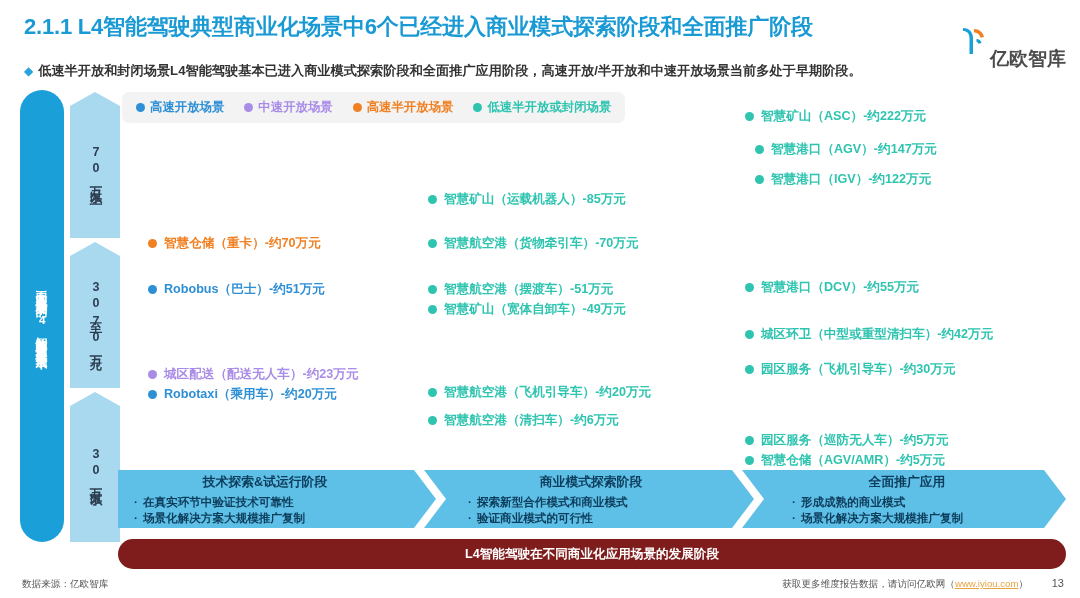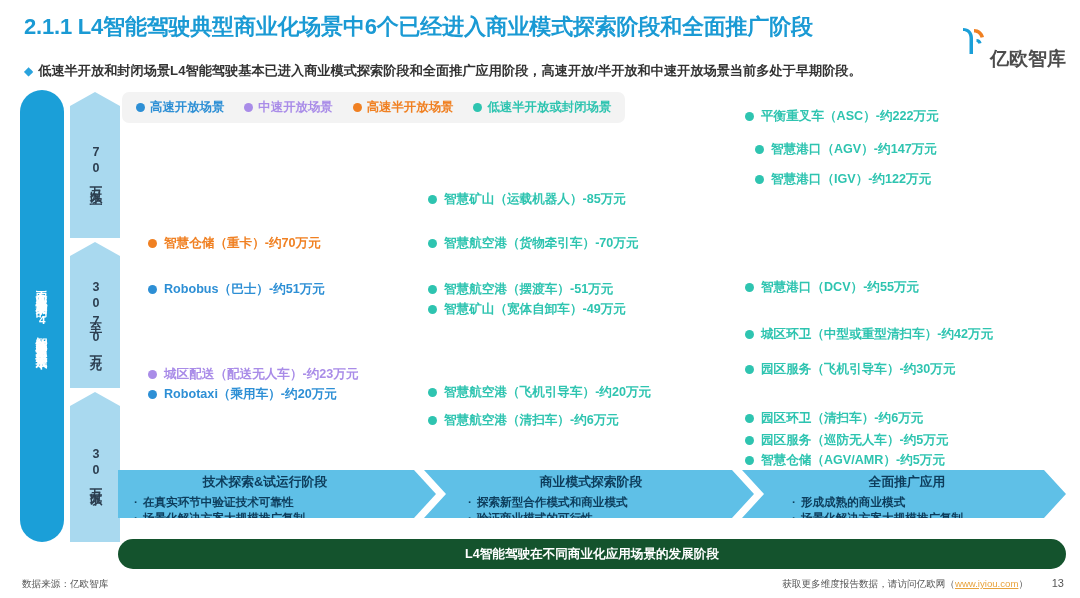--- a/index.html
+++ b/index.html
@@ -71,40 +71,40 @@
   
   .item{
     position:absolute;display:flex;align-items:center;gap:7px;
     font-size:12.6px;font-weight:bold;white-space:nowrap;
   }
   .item .dot{width:9px;height:9px;}
 
   
   .stages{position:absolute;left:118px;top:470px;width:948px;height:58px;}
   .stage{
-    position:absolute;top:0;height:48px;background:#5fc0e7;
+    position:absolute;top:0;height:58px;background:#5fc0e7;
     color:#0d3d5c;box-sizing:border-box;
   }
   .stage.s1{left:0;width:318px;clip-path:polygon(0 0,296px 0,318px 50%,296px 100%,0 100%);padding:4px 10px 0 8px;}
   .stage.s2{left:306px;width:330px;clip-path:polygon(0 0,308px 0,330px 50%,308px 100%,0 100%,22px 50%);padding:4px 10px 0 30px;}
   .stage.s3{left:624px;width:324px;clip-path:polygon(0 0,302px 0,324px 50%,302px 100%,0 100%,22px 50%);padding:4px 10px 0 30px;}
   .stage-title{font-size:12.8px;font-weight:bold;text-align:center;margin-bottom:3px;}
   .stage.s1 .stage-title{padding-right:22px;}
   .stage.s2 .stage-title{padding-right:16px;}
   .stage.s3 .stage-title{padding-right:14px;}
   .stage-li{font-size:11.6px;font-weight:bold;line-height:1.42;display:flex;gap:5px;}
   .stage-li .b{flex:none;}
   .stage.s1 .stage-lis{padding-left:8px;}
   .stage.s2 .stage-lis{padding-left:14px;}
   .stage.s3 .stage-lis{padding-left:20px;}
 
   
   .bottombar{
     position:absolute;left:118px;top:539px;width:948px;height:30px;
-    background:#14532d;border-radius:15px;
+    background:#7f1d1d;border-radius:15px;
     color:#ffffff;font-size:12.6px;font-weight:bold;
     display:flex;align-items:center;justify-content:center;
   }
 
   
   .footer{position:absolute;left:0;right:0;top:578px;height:20px;}
   .f-src{position:absolute;left:22px;top:0;font-size:9.6px;color:#555;white-space:nowrap;}
   .f-note{position:absolute;left:136px;top:0;font-size:9.6px;color:#555;white-space:nowrap;}
   .f-right{position:absolute;right:52px;top:0;font-size:9.6px;color:#555;white-space:nowrap;}
   .f-link{color:#e8a33d;text-decoration:underline;}
@@ -152,21 +152,21 @@
       <span style="color:#f08022">高速半开放场景</span>
     </div>
     <div class="lg-item">
       <span class="dot" style="background:#2ec4b0"></span>
       <span style="color:#2ec4b0">低速半开放或封闭场景</span>
     </div>
   </div>
 
   <div class="item" style="left:745px;top:108px">
     <span class="dot" style="background:#2ec4b0"></span>
-    <span style="color:#2ec4b0">平衡重叉车（ASC）-约222万元</span>
+    <span style="color:#2ec4b0">智慧矿山（ASC）-约222万元</span>
   </div>
   <div class="item" style="left:755px;top:141px">
     <span class="dot" style="background:#2ec4b0"></span>
     <span style="color:#2ec4b0">智慧港口（AGV）-约147万元</span>
   </div>
   <div class="item" style="left:755px;top:171px">
     <span class="dot" style="background:#2ec4b0"></span>
     <span style="color:#2ec4b0">智慧港口（IGV）-约122万元</span>
   </div>
 
@@ -220,24 +220,20 @@
   </div>
   <div class="item" style="left:428px;top:384px">
     <span class="dot" style="background:#2ec4b0"></span>
     <span style="color:#2ec4b0">智慧航空港（飞机引导车）-约20万元</span>
   </div>
   <div class="item" style="left:428px;top:412px">
     <span class="dot" style="background:#2ec4b0"></span>
     <span style="color:#2ec4b0">智慧航空港（清扫车）-约6万元</span>
   </div>
 
-  <div class="item" style="left:745px;top:410px">
-    <span class="dot" style="background:#2ec4b0"></span>
-    <span style="color:#2ec4b0">园区环卫（清扫车）-约6万元</span>
-  </div>
   <div class="item" style="left:745px;top:432px">
     <span class="dot" style="background:#2ec4b0"></span>
     <span style="color:#2ec4b0">园区服务（巡防无人车）-约5万元</span>
   </div>
   <div class="item" style="left:745px;top:452px">
     <span class="dot" style="background:#2ec4b0"></span>
     <span style="color:#2ec4b0">智慧仓储（AGV/AMR）-约5万元</span>
   </div>
 
   <div class="stages">

